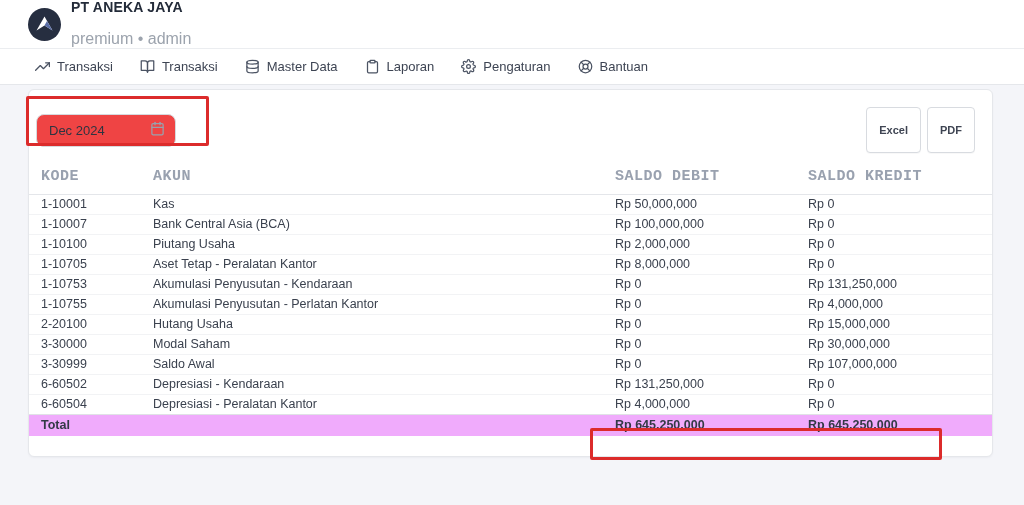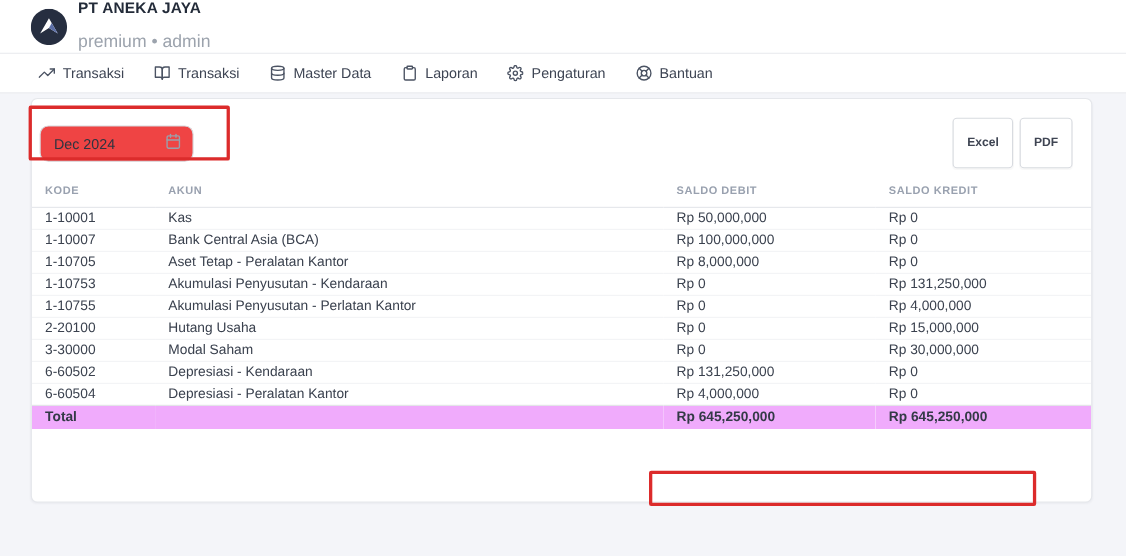--- a/index.html
+++ b/index.html
@@ -47,22 +47,22 @@
     background:#fff; border:1px solid #d8dbe0; border-radius:4px;
     padding:16px 12px; font-size:11px; font-weight:700; color:#3f4553;
     box-shadow:0 1px 1px rgba(0,0,0,.03); cursor:pointer;
     font-family:"Liberation Sans", sans-serif;
   }
 
   
   table { width:100%; border-collapse:collapse; table-layout:fixed; }
   col.c-kode { width:112px; } col.c-akun { width:462px; } col.c-debit { width:193px; }
   th {
-    text-align:left; font-size:10px; font-weight:700; color:#99a1af;
-    letter-spacing:.5px; padding:2px 12px 9px; border-bottom:1px solid #e4e6ea;
+    text-align:left; font-size:15px; font-weight:700; color:#99a1af;
+    letter-spacing:.5px; padding:2px 12px 9px; border-bottom:1px solid #e4e6ea;font-family:Liberation Mono, monospace;
   }
   td { font-size:12.5px; color:#3a414e; padding:2px 12px 3px; border-top:1px solid #f2f3f5; overflow:hidden; white-space:nowrap; }
   tbody tr:first-child td { border-top:none; }
   tfoot td {
     background:#f0abfc; border-top:1px solid #e0e2e6;
     font-weight:700; color:#333a46; padding:3px 12px 4px;
   }
 
   
   .annotation { position:absolute; border:3px solid #dc2b2b; border-radius:2px; pointer-events:none; z-index:10; }
@@ -193,20 +193,26 @@
             <td>Rp 50,000,000</td>
             <td>Rp 0</td>
           </tr>
           <tr>
             <td>1-10007</td>
             <td>Bank Central Asia (BCA)</td>
             <td>Rp 100,000,000</td>
             <td>Rp 0</td>
           </tr>
           <tr>
+            <td>1-10100</td>
+            <td>Piutang Usaha</td>
+            <td>Rp 2,000,000</td>
+            <td>Rp 0</td>
+          </tr>
+          <tr>
             <td>1-10705</td>
             <td>Aset Tetap - Peralatan Kantor</td>
             <td>Rp 8,000,000</td>
             <td>Rp 0</td>
           </tr>
           <tr>
             <td>1-10753</td>
             <td>Akumulasi Penyusutan - Kendaraan</td>
             <td>Rp 0</td>
             <td>Rp 131,250,000</td>
@@ -221,20 +227,26 @@
             <td>2-20100</td>
             <td>Hutang Usaha</td>
             <td>Rp 0</td>
             <td>Rp 15,000,000</td>
           </tr>
           <tr>
             <td>3-30000</td>
             <td>Modal Saham</td>
             <td>Rp 0</td>
             <td>Rp 30,000,000</td>
+          </tr>
+          <tr>
+            <td>3-30999</td>
+            <td>Saldo Awal</td>
+            <td>Rp 0</td>
+            <td>Rp 107,000,000</td>
           </tr>
           <tr>
             <td>6-60502</td>
             <td>Depresiasi - Kendaraan</td>
             <td>Rp 131,250,000</td>
             <td>Rp 0</td>
           </tr>
           <tr>
             <td>6-60504</td>
             <td>Depresiasi - Peralatan Kantor</td>

